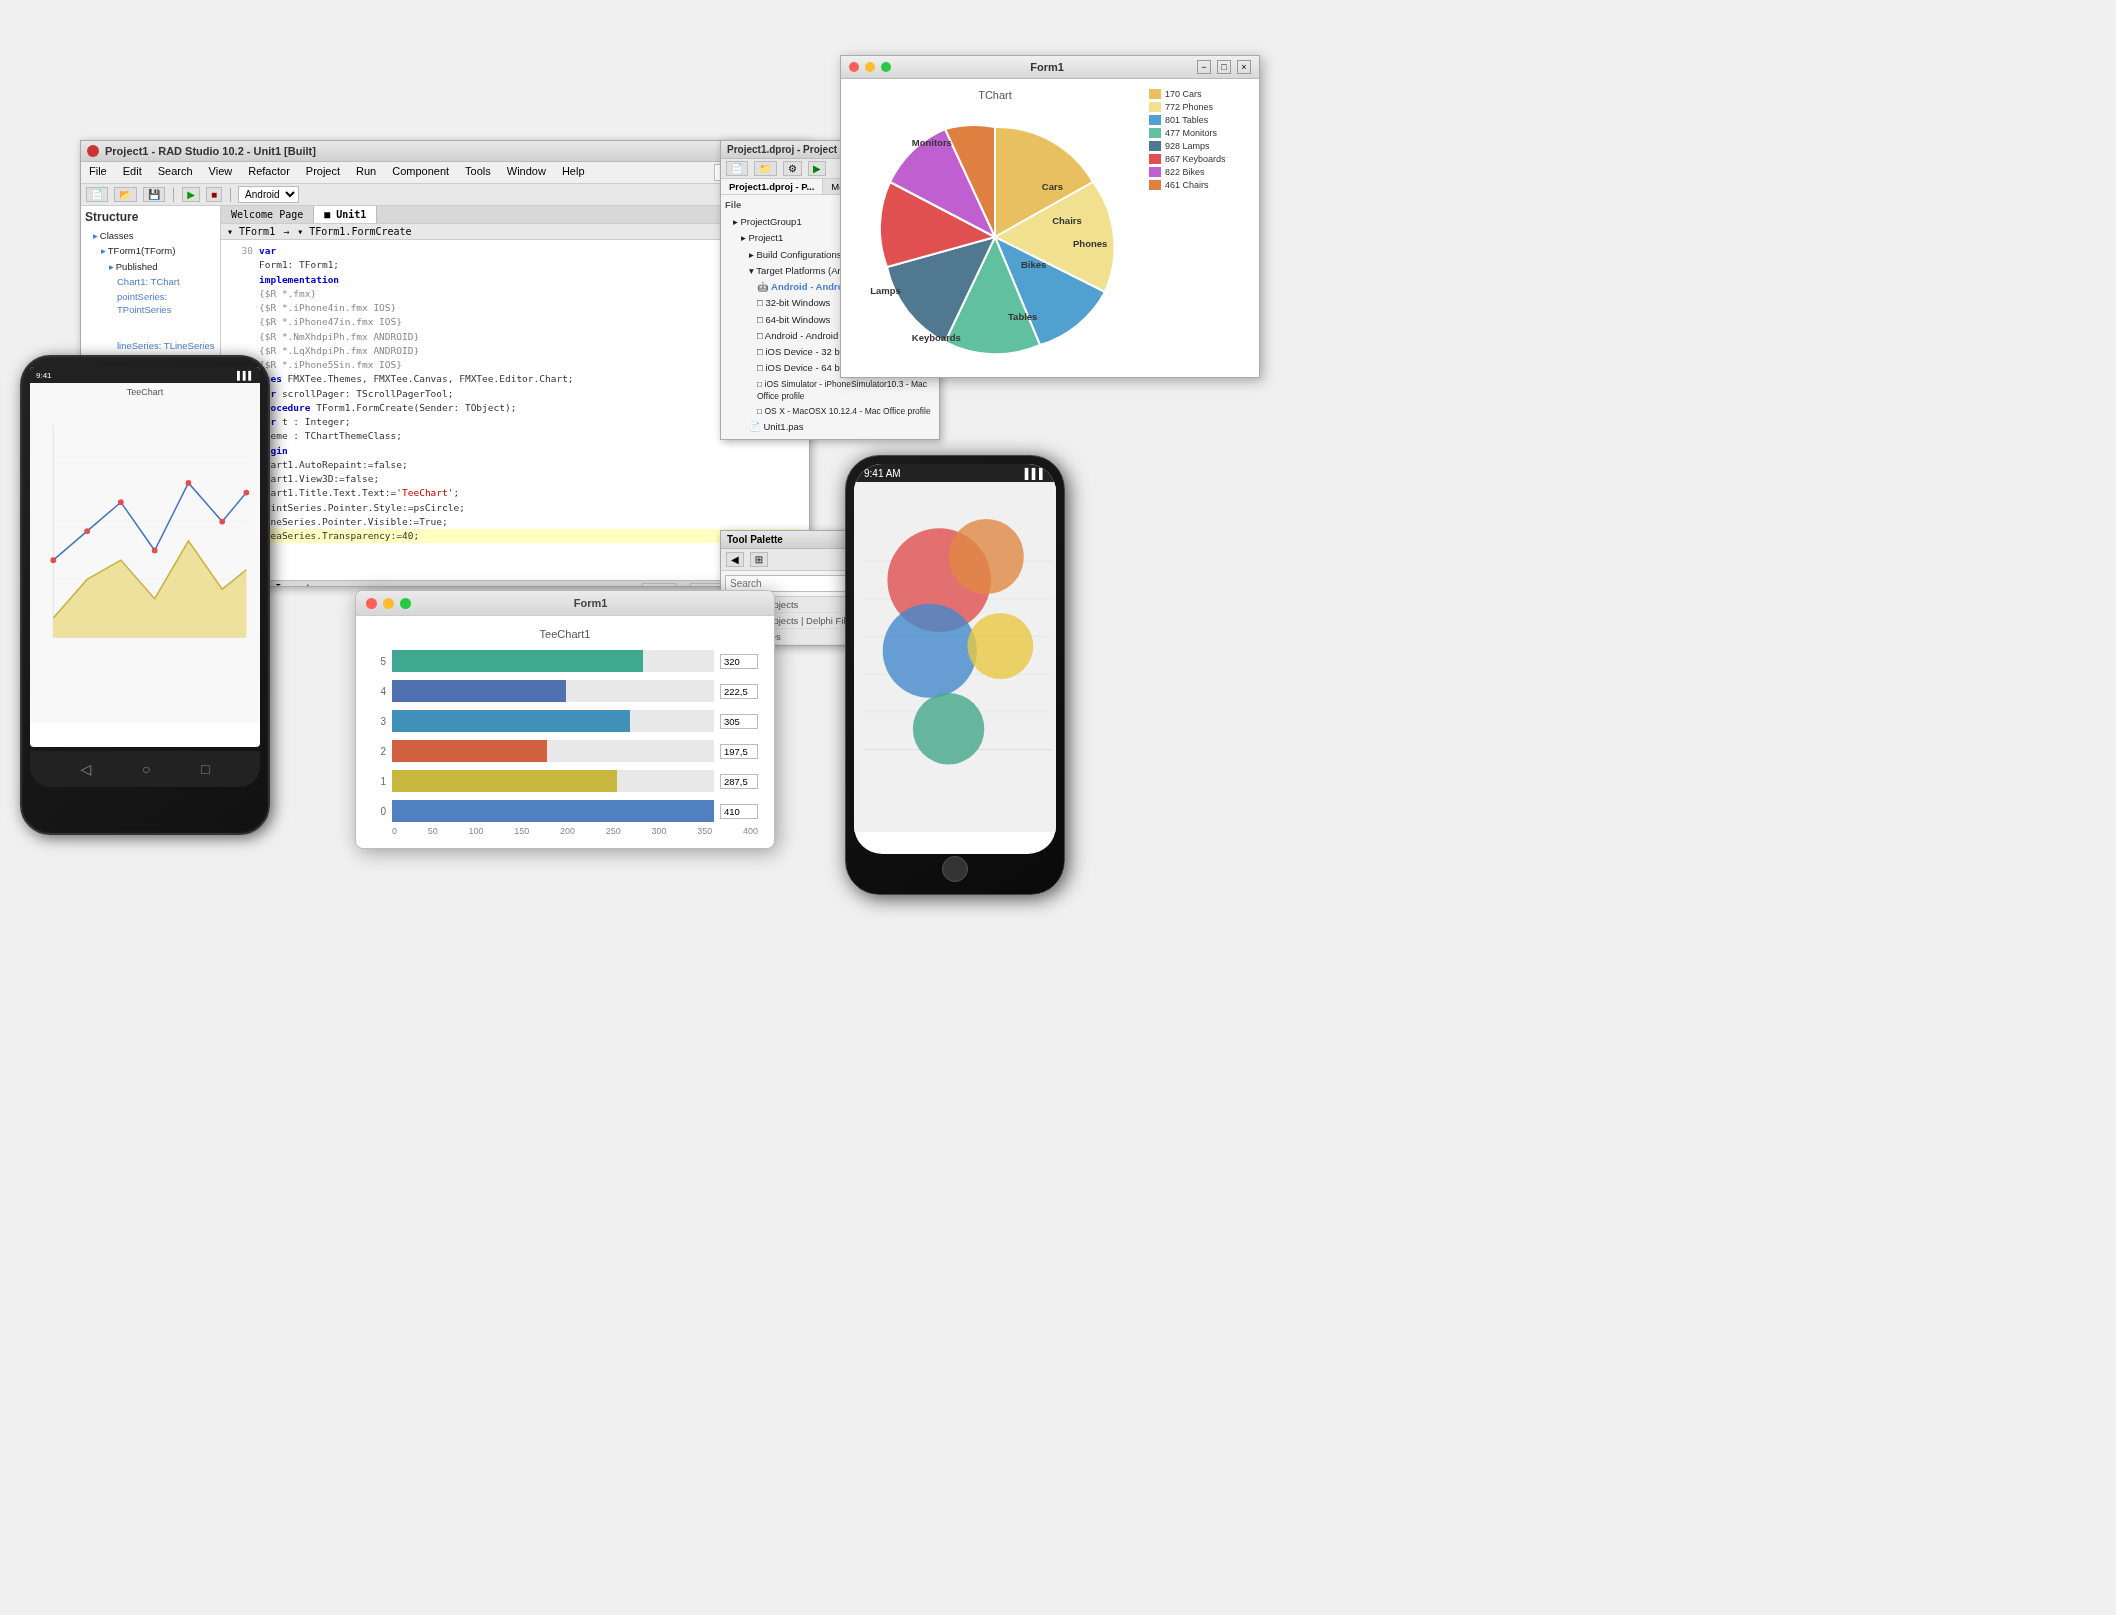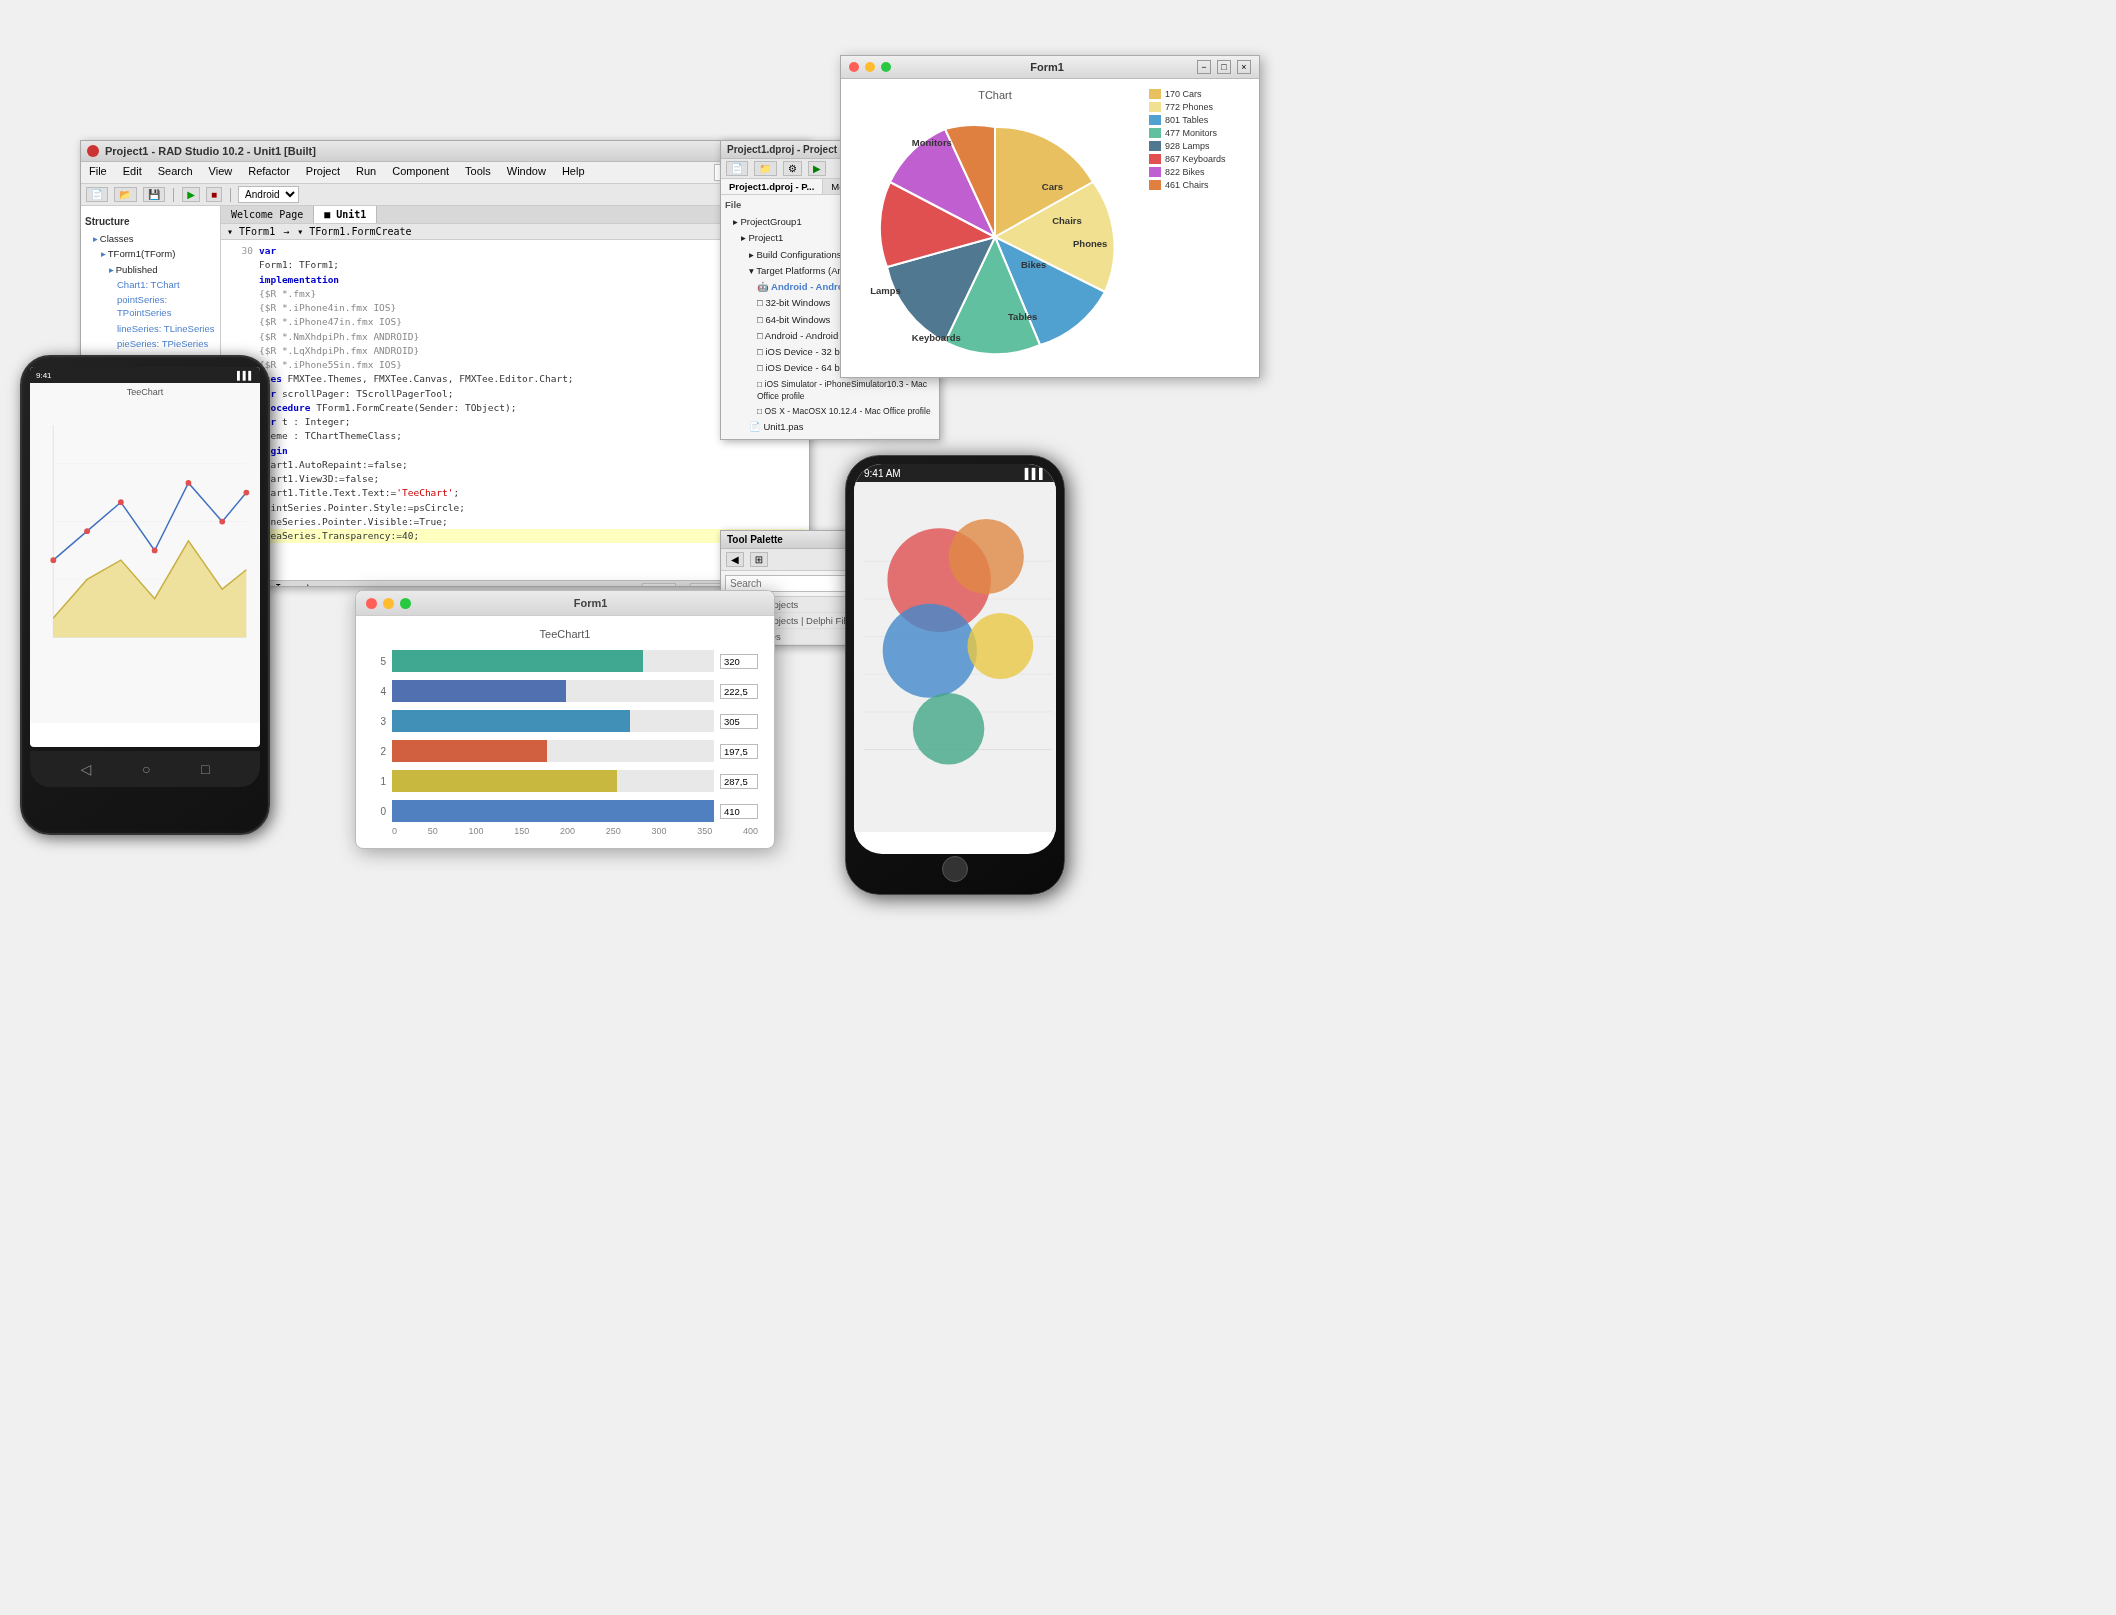--- a/index.html
+++ b/index.html
@@ -70,24 +70,23 @@
     .ide-structure {
       width: 140px;
       background: #fff;
       border-right: 1px solid #ccc;
       padding: 4px;
       font-size: 10px;
       overflow: hidden;
     }
     .ide-structure-title {
       font-weight: bold;
-      font-size: 10px;
+      font-size: 12px;
       margin-bottom: 4px;
       color: #333;
-      margin-top: 6px;
     }
     .tree-item {
       padding: 1px 0 1px 8px;
       font-size: 9.5px;
       color: #222;
       line-height: 1.4;
     }
     .tree-item.indent1 { padding-left: 16px; }
     .tree-item.indent2 { padding-left: 24px; }
     .tree-item.indent3 { padding-left: 32px; }
@@ -565,21 +564,21 @@
     <span class="toolbar-btn" data-name="help-btn">?</span>
   </div>
   <div class="ide-body">
     <div class="ide-structure" data-name="ide-structure-panel">
       <div class="ide-structure-title" data-name="structure-title">Structure</div>
       <div class="tree-item" data-name="tree-classes"><span class="tree-icon">▸</span>Classes</div>
       <div class="tree-item indent1" data-name="tree-tform1"><span class="tree-icon">▸</span>TForm1(TForm)</div>
       <div class="tree-item indent2" data-name="tree-published"><span class="tree-icon">▸</span>Published</div>
       <div class="tree-item indent3" data-name="tree-chart1" style="color:#4a7fcb;">Chart1: TChart</div>
       <div class="tree-item indent3" data-name="tree-pointseries" style="color:#4a7fcb;">pointSeries: TPointSeries</div>
-      <div class="tree-item indent3" data-name="tree-lineseries" style="color:#4a7fcb;">lineSeries: TLineSeries</div>
+      <div class="tree-item indent3" data-name="tree-lineseries" style="color:#4a7fcb;margin-top:20px;">lineSeries: TLineSeries</div>
       <div class="tree-item indent3" data-name="tree-pieseries" style="color:#4a7fcb;">pieSeries: TPieSeries</div>
       <div class="tree-item indent3" data-name="tree-candleseries" style="color:#4a7fcb;">candleSeries: TCandleSeries</div>
       <div class="tree-item indent3" data-name="tree-areaseries" style="color:#4a7fcb;">areaSeries: TAreaSeries</div>
       <div class="tree-item indent3" data-name="tree-bubbleseries" style="color:#4a7fcb;">bubbleSeries: TBubbleSeries</div>
       <div class="tree-item indent3" data-name="tree-horizbarseries" style="color:#4a7fcb;">horizBarSeries: THorizBarSeries</div>
       <div class="tree-item indent3" data-name="tree-formcreate" style="color:#4a7fcb;">FormCreate(Sender: TObject)</div>
       <div class="tree-item indent2" data-name="tree-variables"><span class="tree-icon">▸</span>Variables/Constants</div>
       <div class="tree-item indent2" data-name="tree-uses">Uses</div>
     </div>
     <div class="ide-editor" data-name="ide-editor-panel">

